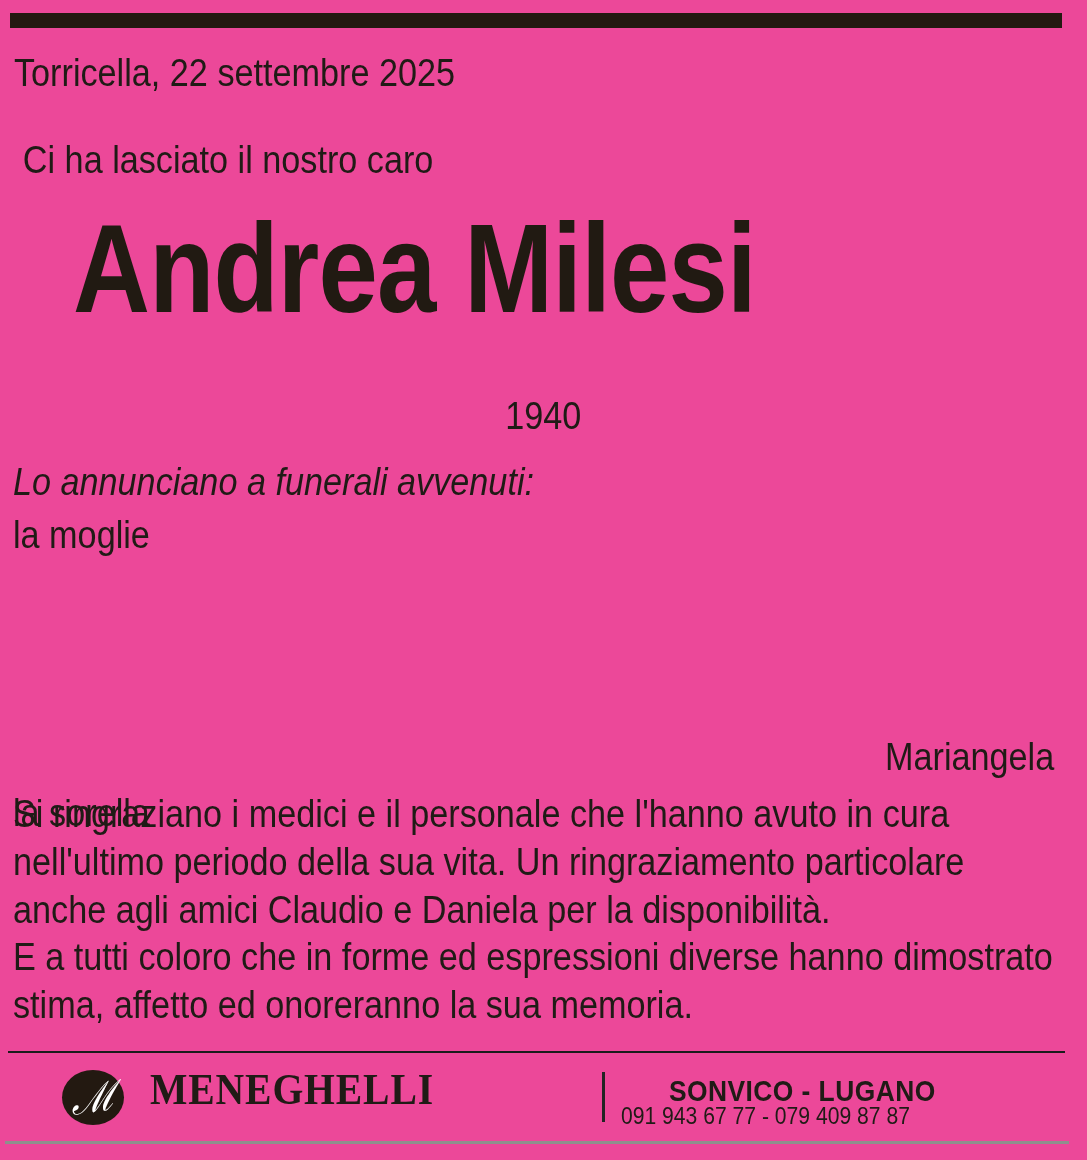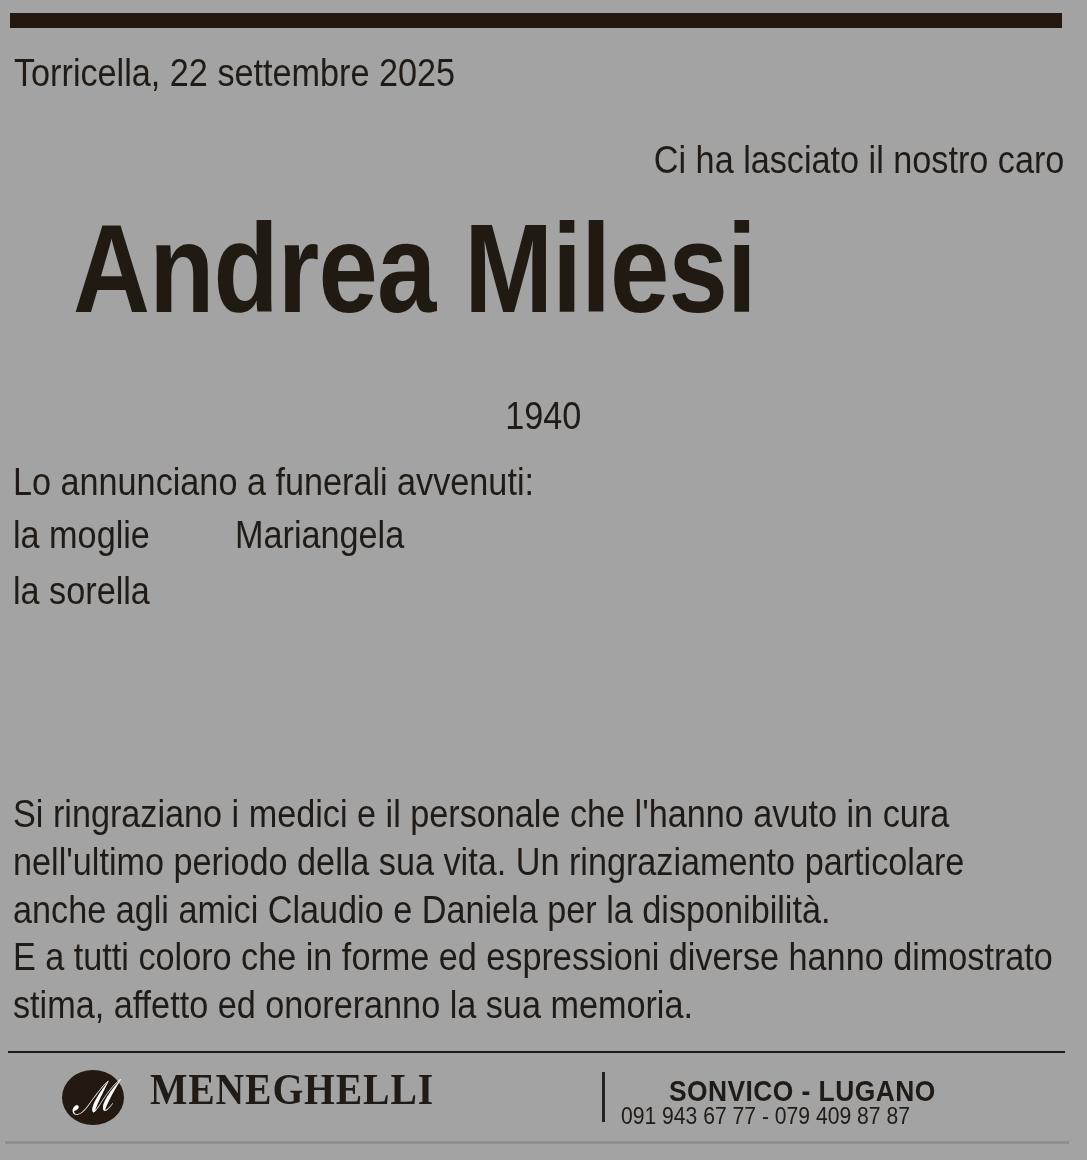--- a/index.html
+++ b/index.html
@@ -1,20 +1,20 @@
 <!DOCTYPE html>
 <html style="--bar-color: #231911; --text-color: #201b16; --title-color: #211a12;"><head>
 <meta charset="utf-8">
 <style>
   html, body { margin: 0; padding: 0; background: #ffffff; }
   .sheet {
     position: relative;
     width: 1087px;
     height: 1160px;
-    background: #a3a3a3;
+    background: #ec4899;
     overflow: hidden;
     font-family: "Liberation Sans", sans-serif;
     color: var(--text-color, #201b16);
   }
   .cond {
     display: inline-block;
     transform: scaleX(0.9);
     transform-origin: 0 50%;
     white-space: pre-line;
   }
@@ -31,52 +31,52 @@
     background: var(--bar-color, #231911);
   }
   .date-line {
     position: absolute;
     left: 14px; top: 54px;
     font-size: 38px; line-height: 1;
   }
   .intro-line {
     position: absolute;
     left: 0; top: 141px; width: 100%;
-    text-align: right;
+    text-align: left;
     font-size: 38px; line-height: 1;
   }
   .name-line {
     position: absolute;
     left: 8px; top: 205px; width: 100%;
     font-family: Liberation Sans, sans-serif;
     font-weight: bold;
     font-size: 127px; line-height: 1;
     color: var(--title-color, #211a12);
   }
   .name-line .cond-center { transform: scaleX(0.84); letter-spacing: -1px; }
   .year-line {
     position: absolute;
     left: 0; top: 371px; width: 100%;
     text-align: center;
     font-size: 38px; line-height: 1; margin-top: 26px;
   }
   .announce-line {
     position: absolute;
     left: 13px; top: 463px;
-    font-size: 38px; line-height: 1;
+    font-size: 38px; line-height: 1; font-style: italic;
   }
   .family-block {
     position: absolute;
     left: 13px; top: 507px;
     width: 1060px;
     font-size: 38px; line-height: 56px;
   }
-  .family-row { display: flex; }
+  .family-row { display: flex; flex-direction: column; }
   .family-row .relation { width: 222px; flex: 0 0 222px; }
-  .family-row .names { flex: 1 1 auto; white-space: nowrap; }
+  .family-row .names { flex: 1 1 auto; white-space: nowrap; text-align: right; }
   .closing-line { }
   .para {
     position: absolute;
     left: 13px;
     width: 1300px;
     font-size: 38px; line-height: 48px;
   }
   .para-1 { top: 790px; }
   .para-2 { top: 933px; }
   .rule-top {

